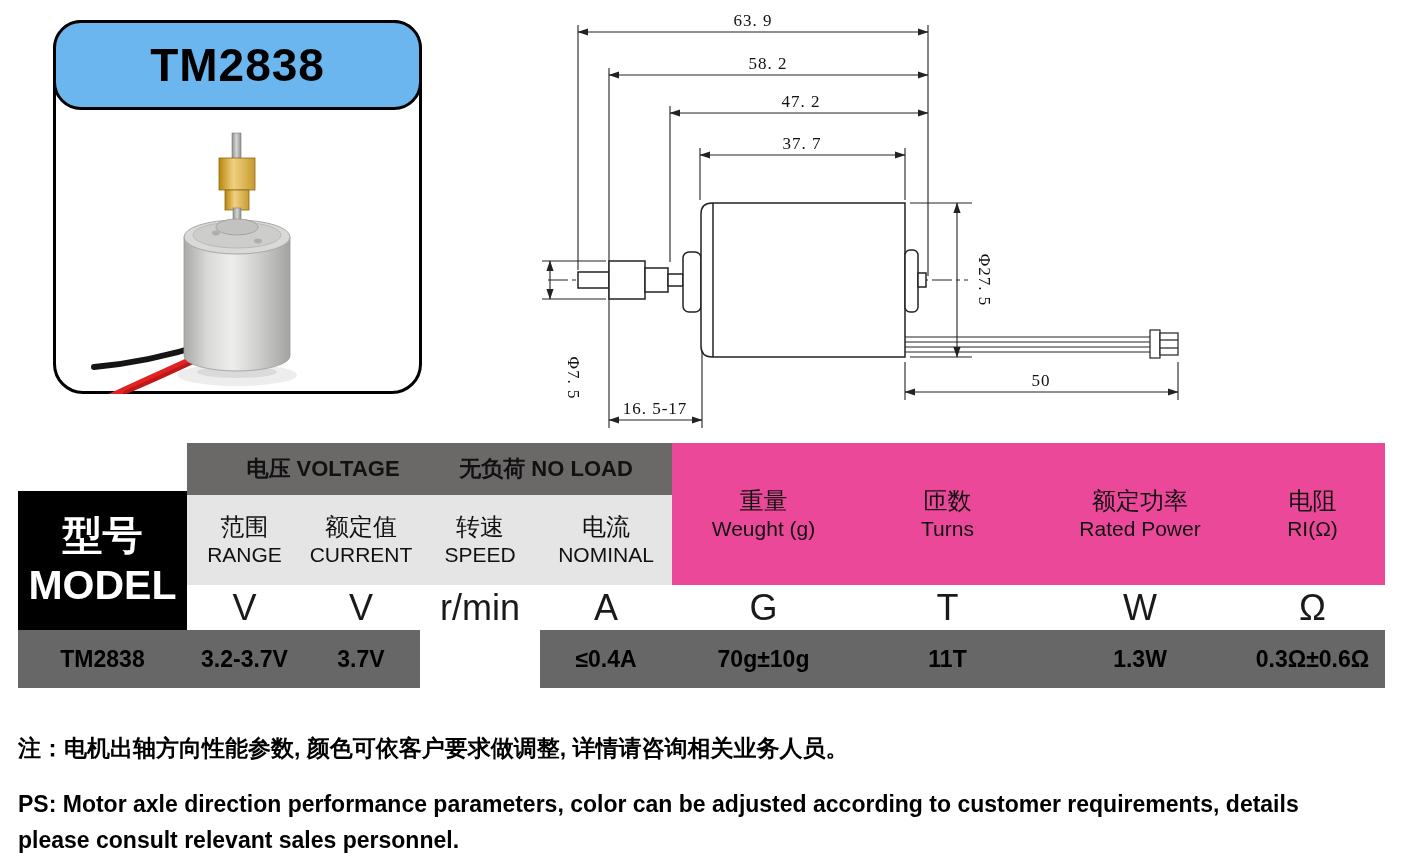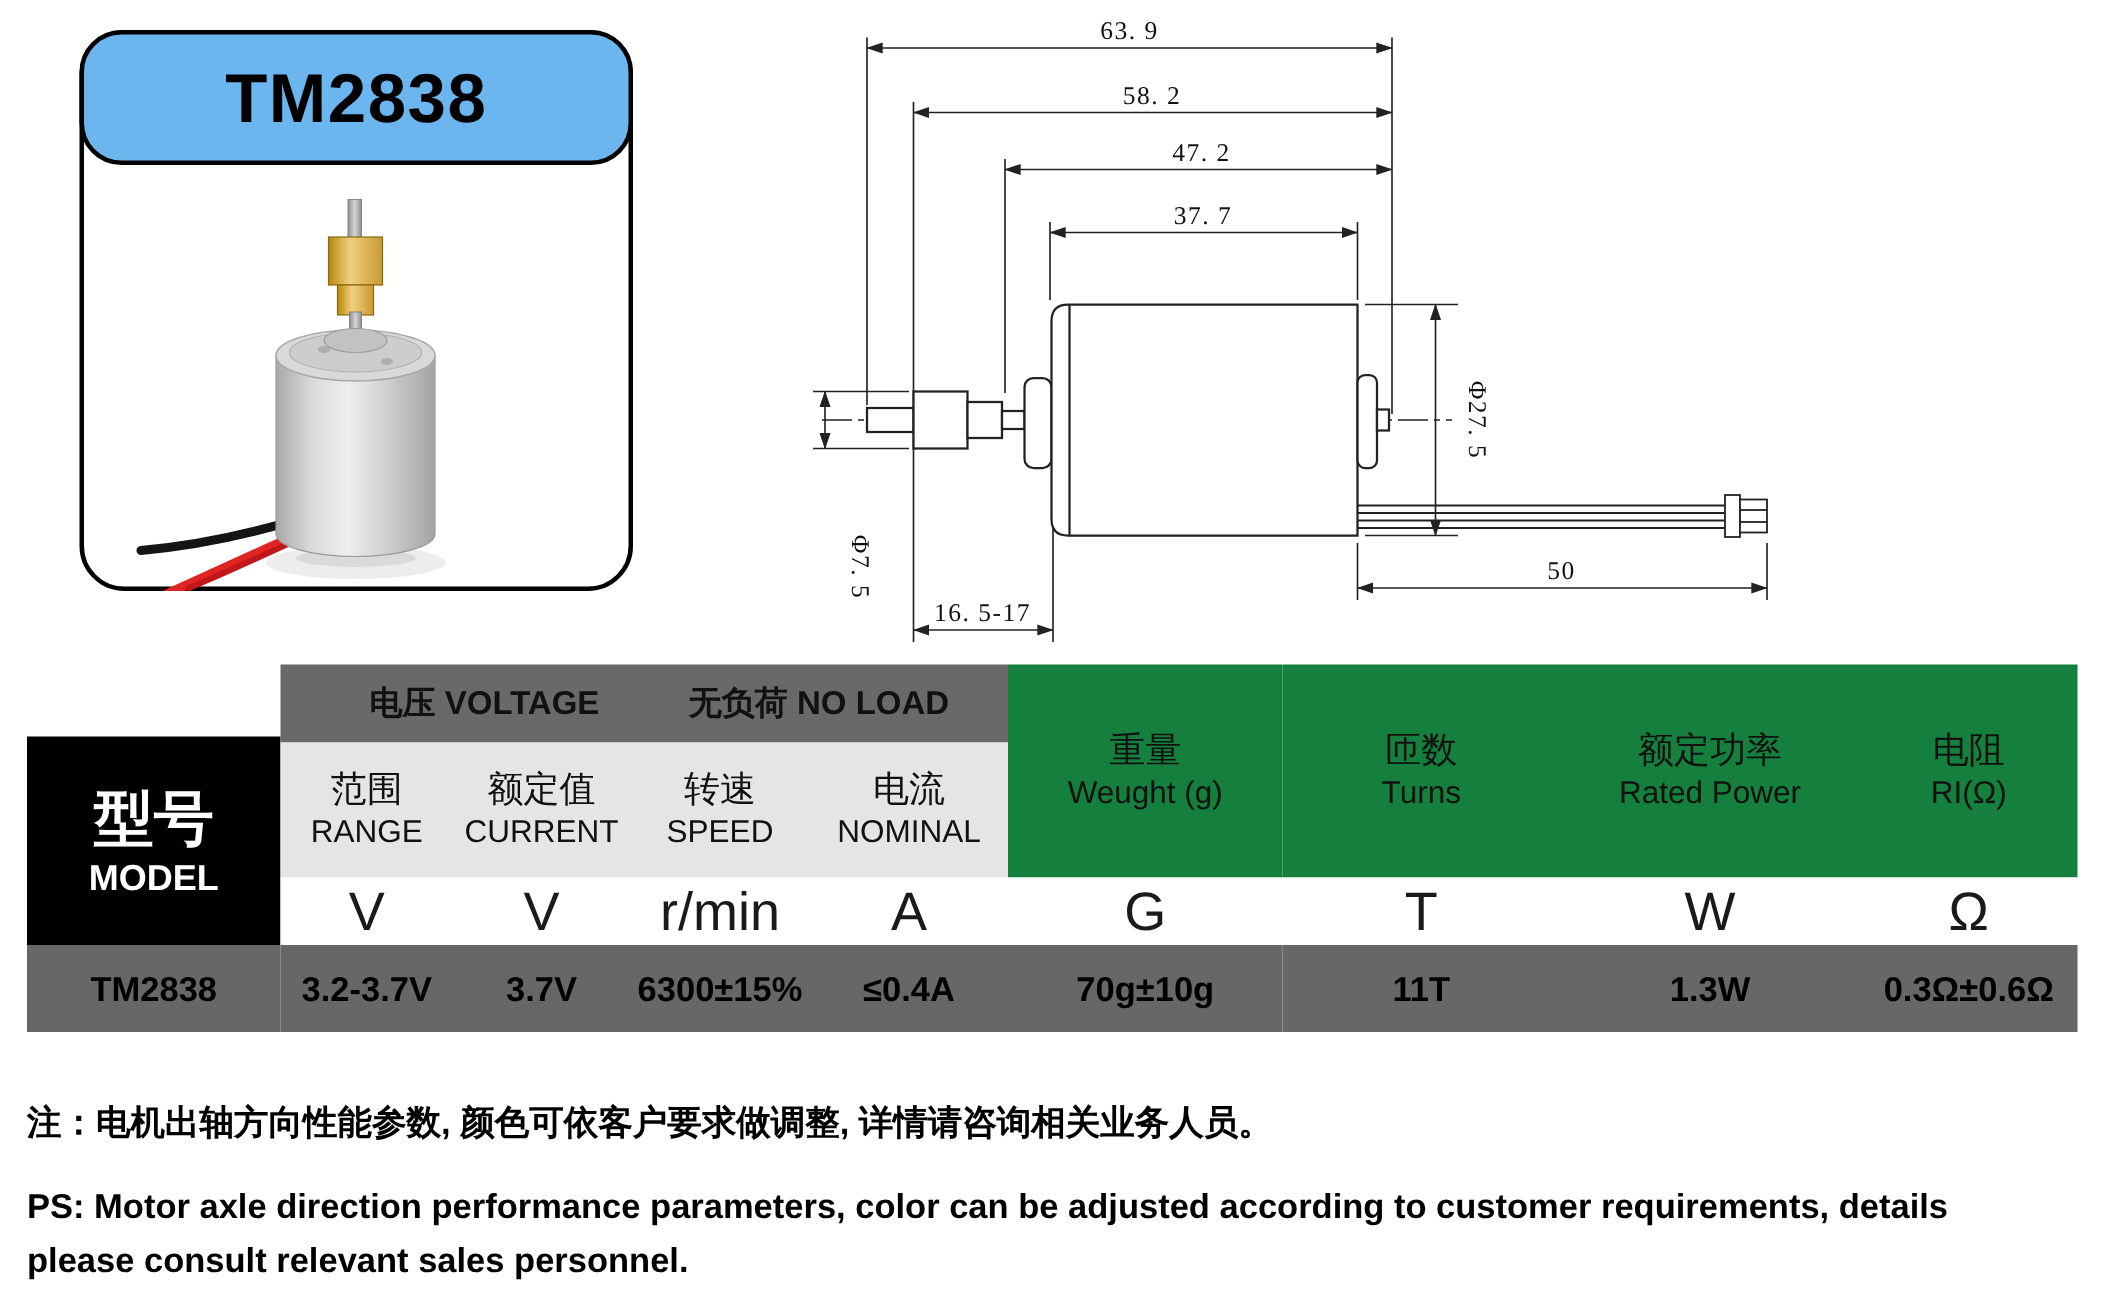--- a/index.html
+++ b/index.html
@@ -21,27 +21,27 @@
              letter-spacing:1px;}
 
   
   .spec-table{position:absolute;left:18px;top:443px;width:1367px;display:grid;
       grid-template-columns:169px 115px 118px 120px 132px 183px 185px 200px 145px;
       grid-template-rows:52px 90px 45px 58px;}
   .spec-table>div{display:flex;flex-direction:column;align-items:center;justify-content:center;
       text-align:center;line-height:1.25;}
   .cell-model{grid-column:1;grid-row:1/4;background:#000;color:#fff;margin-top:48px;}
   .cell-model .zh{font-size:40px;font-weight:bold;}
-  .cell-model .en{font-size:24px;font-weight:bold;}
+  .cell-model .en{font-size:41px;font-weight:bold;}
   .group{background:#6b6868;font-size:22px;font-weight:bold;grid-row:1;}
   .g-volt{grid-column:2/4;padding-left:39px;} .g-load{grid-column:4/6;}
   .sub{background:#e5e5e5;grid-row:2;}
   .sub .zh,.span2 .zh{font-size:24px;}
   .sub .en,.span2 .en{font-size:21px;}
-  .span2{background:#15803d;grid-row:1/3;}
+  .span2{background:#ec4899;grid-row:1/3;}
   .unit{grid-row:3;background:#fff;font-size:36px;color:#1a1a1a;}
   .dcell{grid-row:4;background:#676767;font-size:23px;font-weight:bold;color:#000;}
 
   
   .note-zh{position:absolute;left:18px;top:733px;font-size:23px;font-weight:bold;color:#000;}
   .note-en{position:absolute;left:18px;top:786px;width:1375px;font-size:23px;font-weight:bold;
            color:#000;line-height:36px;}
 </style>
 </head>
 <body>
@@ -216,21 +216,20 @@
     <div class="unit" style="grid-column:4">r/min</div>
     <div class="unit" style="grid-column:5">A</div>
     <div class="unit" style="grid-column:6">G</div>
     <div class="unit" style="grid-column:7">T</div>
     <div class="unit" style="grid-column:8">W</div>
     <div class="unit" style="grid-column:9">Ω</div>
 
     <div class="dcell" style="grid-column:1">TM2838</div>
     <div class="dcell" style="grid-column:2">3.2-3.7V</div>
     <div class="dcell" style="grid-column:3">3.7V</div>
-    <div class="dcell" style="grid-column:4">6300±15%</div>
     <div class="dcell" style="grid-column:5">≤0.4A</div>
     <div class="dcell" style="grid-column:6">70g±10g</div>
     <div class="dcell" style="grid-column:7">11T</div>
     <div class="dcell" style="grid-column:8">1.3W</div>
     <div class="dcell" style="grid-column:9">0.3Ω±0.6Ω</div>
   </div>
 
   <div class="note-zh">注：电机出轴方向性能参数, 颜色可依客户要求做调整, 详情请咨询相关业务人员。</div>
   <div class="note-en">
     <div>PS: Motor axle direction performance parameters, color can be adjusted according to customer requirements, details</div>

